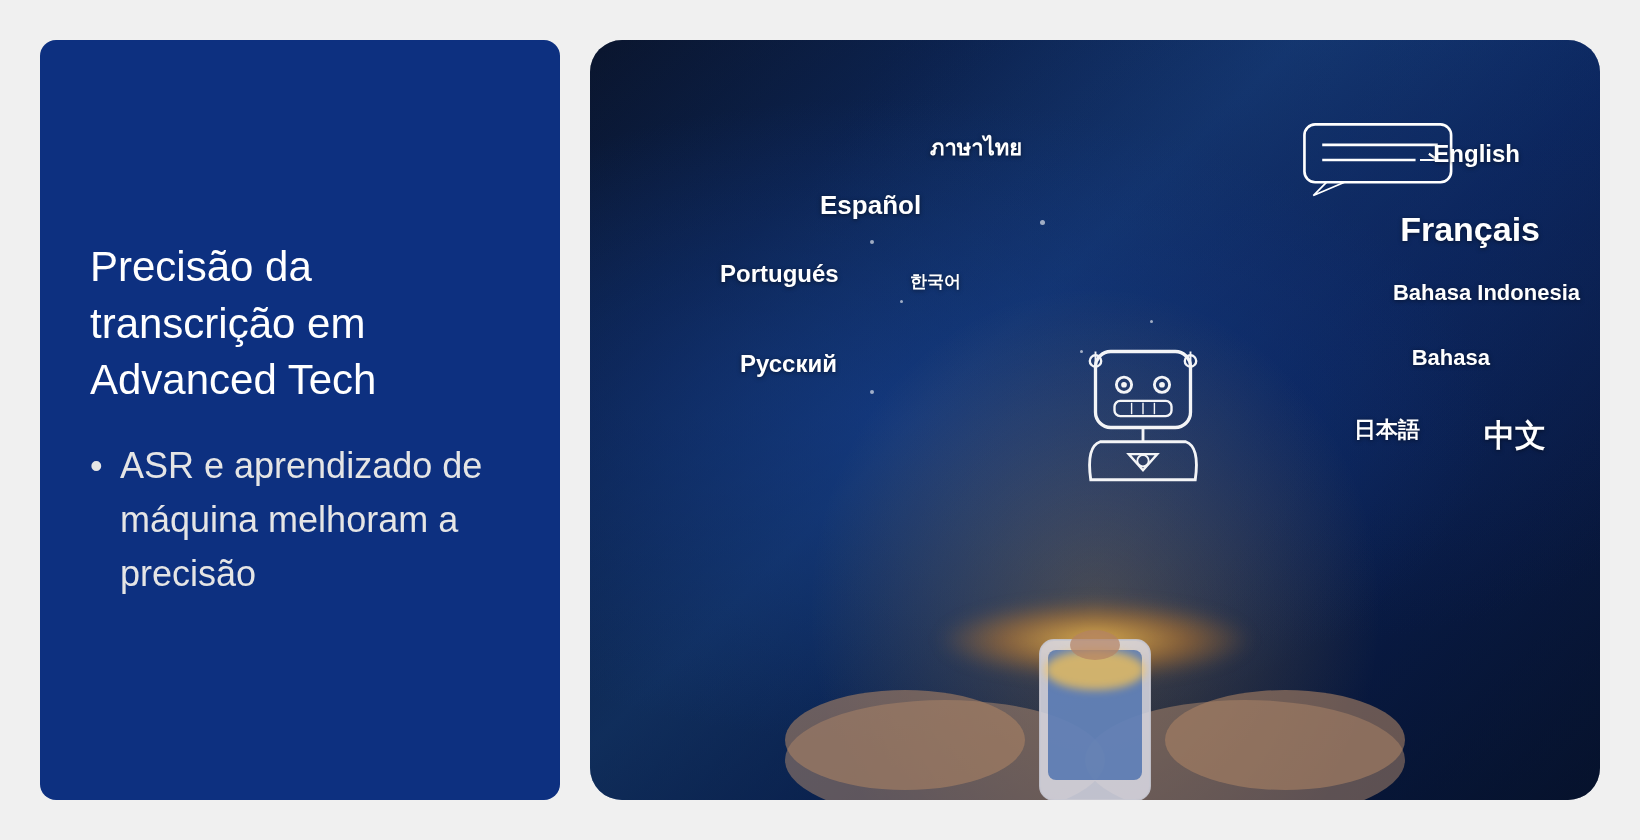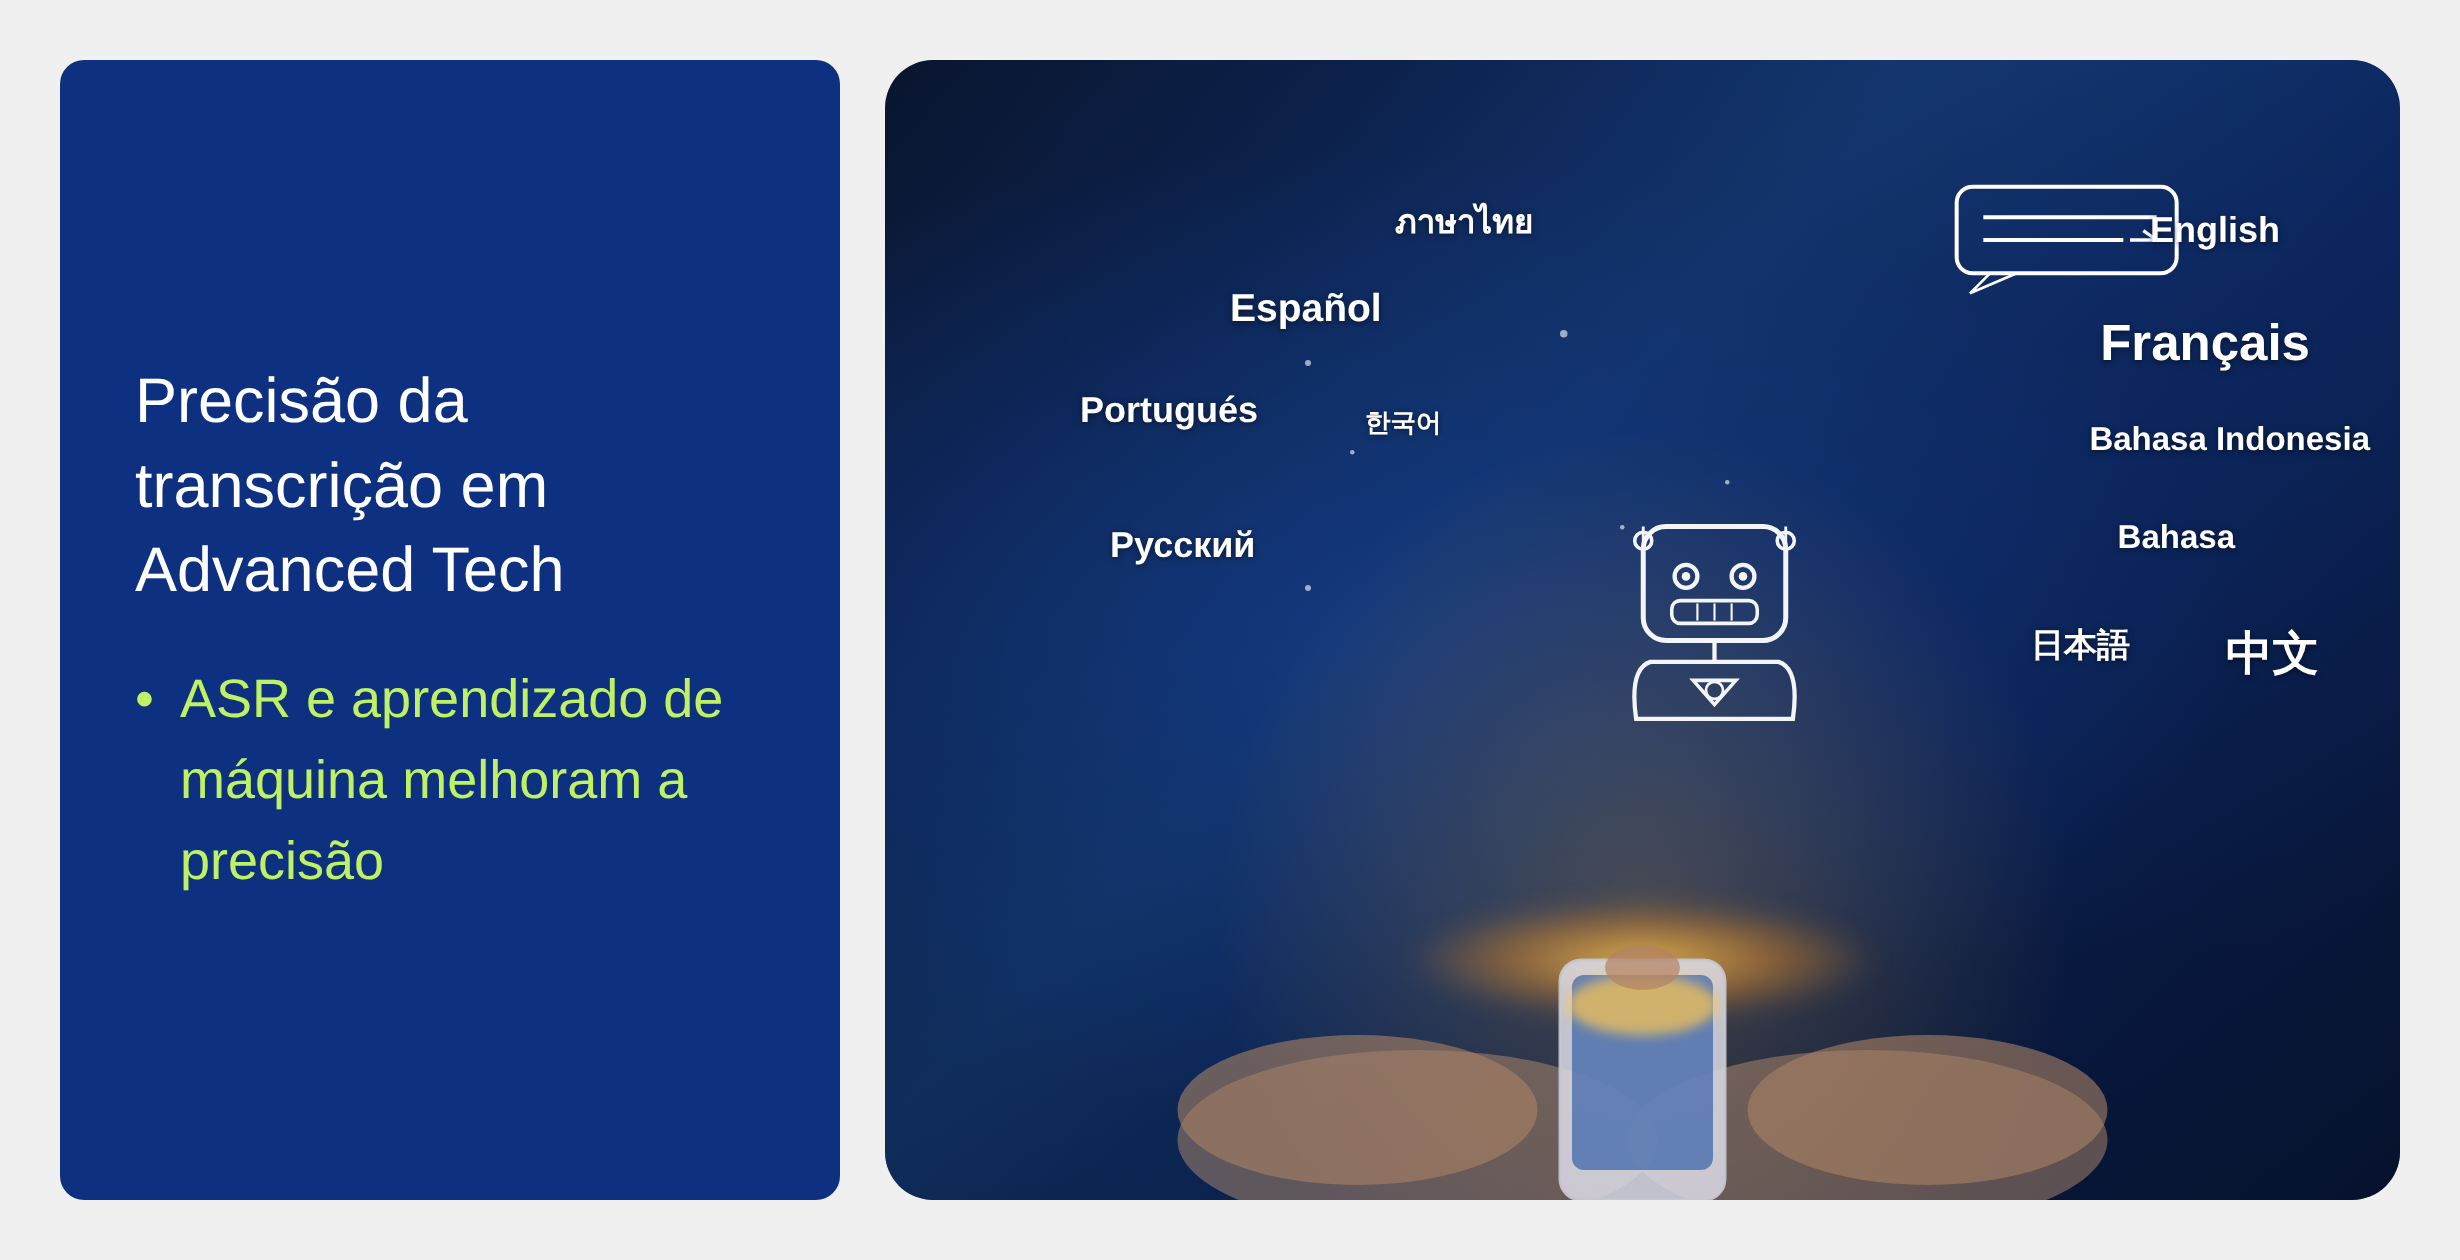--- a/index.html
+++ b/index.html
@@ -53,21 +53,21 @@
       font-weight: 400;
     }
 
     .bullet-list {
       list-style: none;
       padding: 0;
       margin: 0;
     }
 
     .bullet-list li {
-      color: #bef264;
+      color: #e5e5e5;
       font-size: 36px;
       font-weight: 400;
       line-height: 1.5;
       padding-left: 30px;
       position: relative;
     }
 
     .bullet-list li::before {
       content: '•';
       position: absolute;

